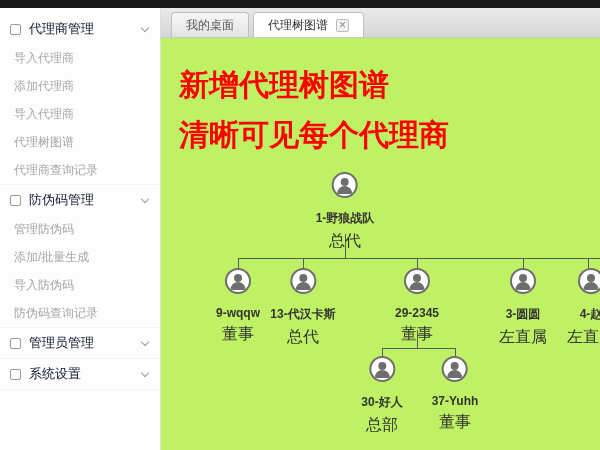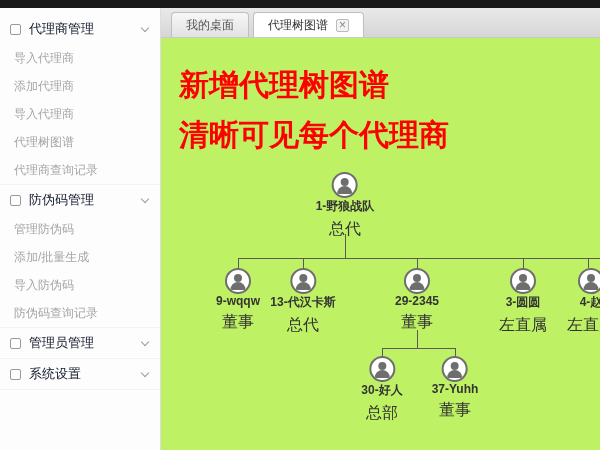--- a/index.html
+++ b/index.html
@@ -71,21 +71,21 @@
     overflow:hidden;
   }
   .person-icon::before {
     content:''; position:absolute; top:4px; left:50%; transform:translateX(-50%);
     width:8px; height:8px; background:#6e6e6e; border-radius:50%;
   }
   .person-icon::after {
     content:''; position:absolute; bottom:2px; left:50%; transform:translateX(-50%);
     width:15px; height:8px; background:#6e6e6e; border-radius:8px 8px 0 0;
   }
-  .node .name { font-size:12px; font-weight:bold; color:#333; margin-top:0; white-space:nowrap; }
+  .node .name { font-size:12px; font-weight:bold; color:#333; margin-top:12px; white-space:nowrap; }
   .node .role { font-size:16px; font-weight:normal; color:#333; margin-top:4px; white-space:nowrap; }
 
   .hline, .vline { position:absolute; background:#5a5a5a; }
   .hline { height:1px; }
   .vline { width:1px; }
 </style>
 </head>
 <body>
 
 <div class="top-bar"></div>

